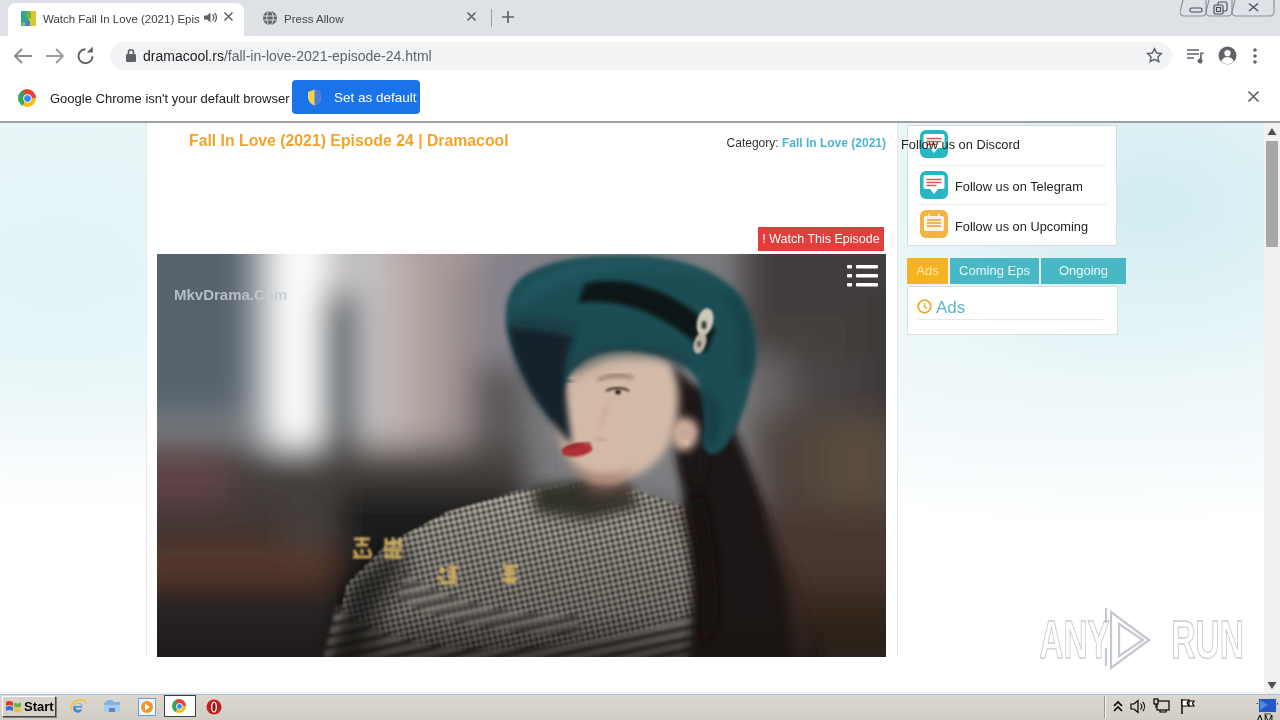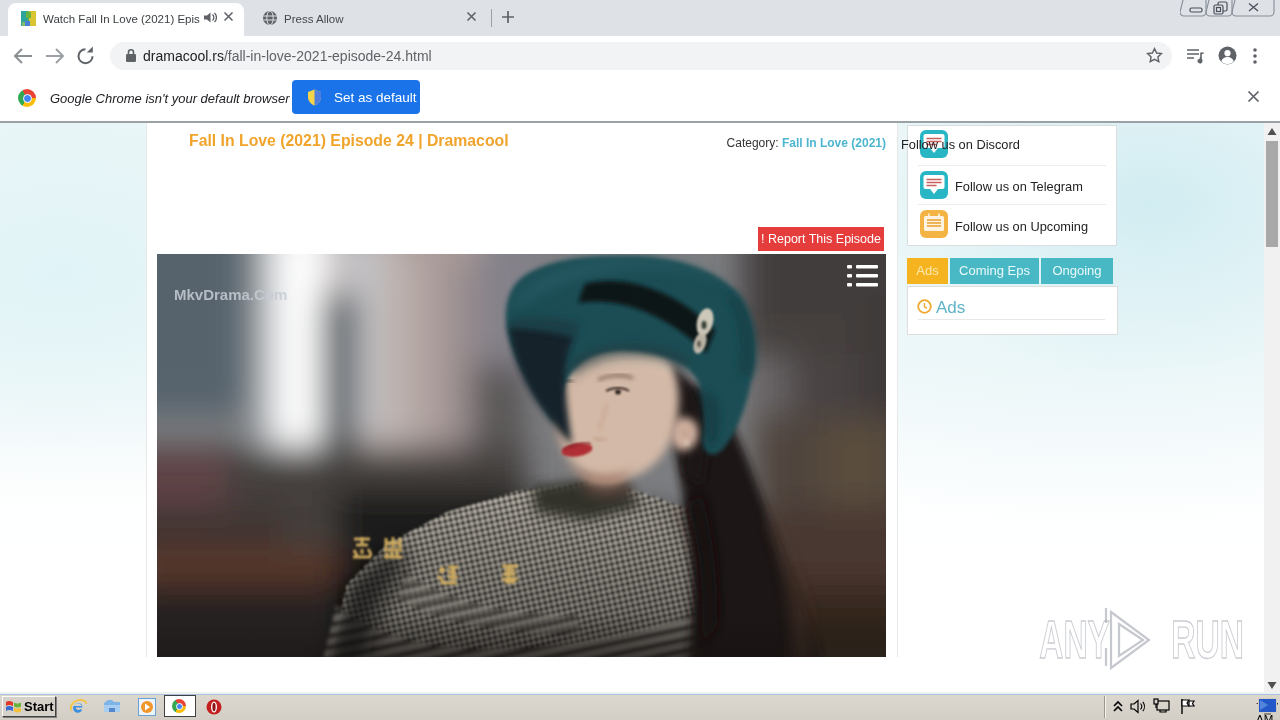--- a/index.html
+++ b/index.html
@@ -104,42 +104,42 @@
 
   <svg class="abs" style="left:1252px;top:47px;" width="6" height="18" viewBox="0 0 6 18">
     <circle cx="3" cy="3" r="1.8" fill="#5f6368"></circle>
       <circle cx="3" cy="9" r="1.8" fill="#5f6368"></circle>
       <circle cx="3" cy="15" r="1.8" fill="#5f6368"></circle>
   </svg>
 
   <div class="abs" style="left:0;top:75px;width:1280px;height:48px;background:#fff;border-bottom:2px solid #9aa2a6;"></div>
   <div class="abs" style="left:18px;top:89px;width:18px;height:18px;border-radius:50%;background:conic-gradient(from 330deg, #ea4335 0 120deg, #fbbc05 0 240deg, #34a853 0 360deg);"></div>
   <div class="abs" style="left:22.5px;top:93.5px;width:9px;height:9px;border-radius:50%;background:#4285f4;border:1.5px solid #fff;"></div>
-  <div class="abs" style="left:50px;top:91px;font-size:13px;color:#202124;font-style:italic;">Google Chrome isn't your default browser</div>
+  <div class="abs" style="left:50px;top:91px;font-size:13px;color:#202124;">Google Chrome isn't your default browser</div>
   <div class="abs" style="left:292px;top:80px;width:128px;height:34px;background:#1a73e8;border-radius:4px;"></div>
   <svg class="abs" style="left:307px;top:89px;" width="15" height="17" viewBox="0 0 15 17">
     <path d="M7.5 0.5l6.5 2.5v5c0 4-2.8 7.2-6.5 8.5C3.8 15.2 1 12 1 8v-5z" fill="#f5d547"></path>
     <path d="M7.5 0.5l6.5 2.5v5c0 4-2.8 7.2-6.5 8.5z" fill="#4e7de0"></path>
   </svg>
   <div class="abs" style="left:334px;top:90px;font-size:13.5px;color:#fff;">Set as default</div>
   <svg class="abs" style="left:1246px;top:89px;" width="15" height="15" viewBox="0 0 15 15">
     <path d="M2.5 2.5l10 10M12.5 2.5l-10 10" stroke="#5f6368" stroke-width="1.7"></path>
   </svg>
 
   <div class="abs" style="left:0;top:123px;width:1280px;height:571px;
     background:
       radial-gradient(ellipse 420px 260px at 1150px 80px, rgba(208,236,241,.95), rgba(208,236,241,0) 70%),
       radial-gradient(ellipse 500px 300px at 60px 150px, rgba(222,243,246,.85), rgba(222,243,246,0) 70%),
       radial-gradient(ellipse 600px 240px at 1100px 240px, rgba(229,245,248,.45), rgba(229,245,248,0) 70%),
       linear-gradient(to bottom, #ecf6f8 0%, #eff8f9 40%, #f8fbfc 55%, #feffff 68%, #ffffff 80%);"></div>
 
   <div class="abs" style="left:146px;top:123px;width:752px;height:534px;background:#fff;border-left:1px solid #e8e8e8;border-right:1px solid #e8e8e8;"></div>
   <div class="abs" style="left:157px;top:132px;font-size:15.8px;font-weight:bold;color:#f1a42c;margin-left:32px;">Fall In Love (2021) Episode 24 | Dramacool</div>
   <div class="abs" style="right:394px;top:136px;font-size:12px;color:#333;">Category: <span style="color:#4db6cf;font-weight:bold;">Fall In Love (2021)</span></div>
-  <div class="abs" style="left:758px;top:227px;width:126px;height:24px;background:#e53c3c;color:#fff;font-size:12.5px;text-align:center;line-height:24px;">! Report This Episode</div>
+  <div class="abs" style="left:758px;top:227px;width:126px;height:24px;background:#e53c3c;color:#fff;font-size:12.5px;text-align:center;line-height:24px;">! Watch This Episode</div>
 
   <div class="abs" id="video" style="left:157px;top:254px;width:729px;height:403px;background:#bef264;overflow:hidden;">
   <svg width="729" height="403" viewBox="0 0 729 403">
     <defs>
       <filter id="b24" x="-60%" y="-60%" width="220%" height="220%">
             <feGaussianBlur stdDeviation="24"></feGaussianBlur>
           </filter>
       <filter id="b16" x="-60%" y="-60%" width="220%" height="220%">
             <feGaussianBlur stdDeviation="16"></feGaussianBlur>
           </filter>
@@ -327,21 +327,21 @@
   <svg class="abs" style="left:920px;top:210px;" width="28" height="28" viewBox="0 0 28 28">
     <rect width="28" height="28" rx="6" fill="#f3b443"></rect>
     <rect x="4" y="6" width="20" height="15" rx="1.5" fill="#fdf3e0"></rect>
     <path d="M7 10h14M7 13h14M7 16h14" stroke="#e8a030" stroke-width="1.6"></path>
     <path d="M9 3.5v4M19 3.5v4" stroke="#fdf3e0" stroke-width="1.6"></path>
   </svg>
   <div class="abs" style="left:955px;top:219px;font-size:12.8px;color:#222;">Follow us on Upcoming</div>
 
   <div class="abs" style="left:907px;top:258px;width:41px;height:26px;background:#f5b41f;color:#fde8b0;font-size:13px;text-align:center;line-height:26px;">Ads</div>
   <div class="abs" style="left:950px;top:258px;width:89px;height:26px;background:#49b8c5;color:#eafafa;font-size:13px;text-align:center;line-height:26px;">Coming Eps</div>
-  <div class="abs" style="left:1041px;top:258px;width:72px;height:26px;background:#49b8c5;color:#eafafa;font-size:13px;text-align:center;line-height:26px;">Ongoing</div>
+  <div class="abs" style="left:1041px;top:258px;width:85px;height:26px;background:#49b8c5;color:#eafafa;font-size:13px;text-align:center;line-height:26px;">Ongoing</div>
 
   <div class="abs" style="left:907px;top:286px;width:211px;height:49px;background:#fff;border:1px solid #dddddd;"></div>
   <svg class="abs" style="left:917px;top:299px;" width="15" height="15" viewBox="0 0 15 15">
     <circle cx="7.5" cy="7.5" r="6.3" fill="none" stroke="#f0a830" stroke-width="1.8"></circle>
     <path d="M7.5 4v3.8l2.5 1.5" stroke="#f0a830" stroke-width="1.4" fill="none"></path>
   </svg>
   <div class="abs" style="left:936px;top:298px;font-size:17px;color:#5fb3c9;">Ads</div>
   <div class="abs" style="left:918px;top:319px;width:187px;height:1px;background:#e8e8e8;"></div>
 
   <div class="abs" style="left:1264px;top:123px;width:16px;height:571px;background:#f1f1f1;"></div>

